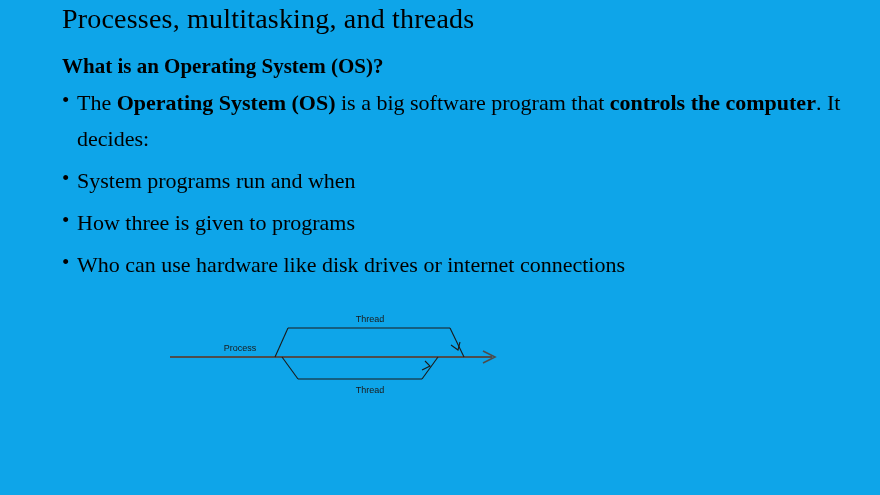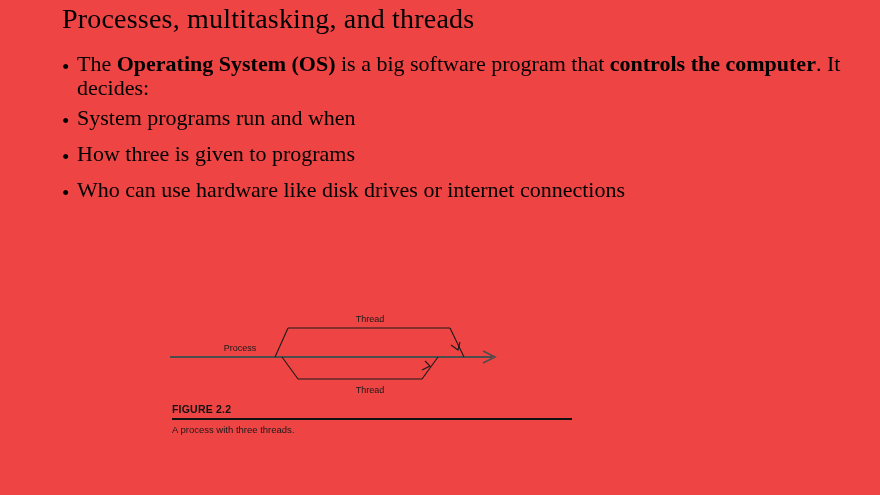--- a/index.html
+++ b/index.html
@@ -4,21 +4,21 @@
 <style>
   html, body {
     margin: 0;
     padding: 0;
     background: #ffffff;
   }
   #slide {
     position: relative;
     width: 880px;
     height: 495px;
-    background: #ef4444;
+    background: #0ea5e9;
     overflow: hidden;
     font-family: "Liberation Serif", "DejaVu Serif", serif;
     color: #000000;
   }
 
   
   #slide-title {
     position: absolute;
     left: 62px;
     top: 2px;
@@ -57,21 +57,21 @@
     width: 15px;
     font-size: 21px;
     line-height: 30px;
     text-align: left;
     color: #000000;
   }
   .bullet-text {
     flex: 1 1 auto;
     font-family: "Liberation Serif", "DejaVu Serif", serif;
     font-size: 22px;
-    line-height: 24px;
+    line-height: 36px;
     color: #000000;
   }
   .bullet-text b { font-weight: bold; }
   .bullet-row.spaced { margin-bottom: 6px; }
 
   
   #figure-wrap {
     position: absolute;
     left: 170px;
     top: 300px;
@@ -118,20 +118,21 @@
 </style>
 </head>
 <body>
 
 <div id="slide">
 
   <div id="slide-title">Processes, multitasking, and threads</div>
 
   <div id="body-block">
 
+    <div class="sub-heading">What is an Operating System (OS)?</div>
 
     <div class="bullet-row spaced">
       <span class="bullet-mark">•</span>
       <span class="bullet-text"><span>The </span><b>Operating System (OS)</b><span> is a big software program that </span><b>controls the computer</b><span>. It decides:</span></span>
     </div>
 
     <div class="bullet-row spaced">
       <span class="bullet-mark">•</span>
       <span class="bullet-text"><span>System programs run and when</span></span>
     </div>
@@ -163,21 +164,16 @@
       <line x1="112" y1="57" x2="128" y2="79" stroke="#1a1a1a" stroke-width="1.1"></line>
       <line x1="128" y1="79" x2="252" y2="79" stroke="#1a1a1a" stroke-width="1.1"></line>
       <line x1="252" y1="79" x2="268" y2="57" stroke="#1a1a1a" stroke-width="1.1"></line>
       <polyline points="252,70 260,66 255,61" fill="none" stroke="#1a1a1a" stroke-width="1.1"></polyline>
 
       <text class="fig-label" x="70" y="51" text-anchor="middle">Process</text>
       <text class="fig-label" x="200" y="22" text-anchor="middle">Thread</text>
       <text class="fig-label" x="200" y="93" text-anchor="middle">Thread</text>
     </svg>
 
-    <div id="figure-caption">
-      <div id="figure-number">FIGURE 2.2</div>
-      <div id="figure-rule"></div>
-      <div id="figure-caption-text">A process with three threads.</div>
-    </div>
 
   </div>
 
 </div>
 
 </body></html>

